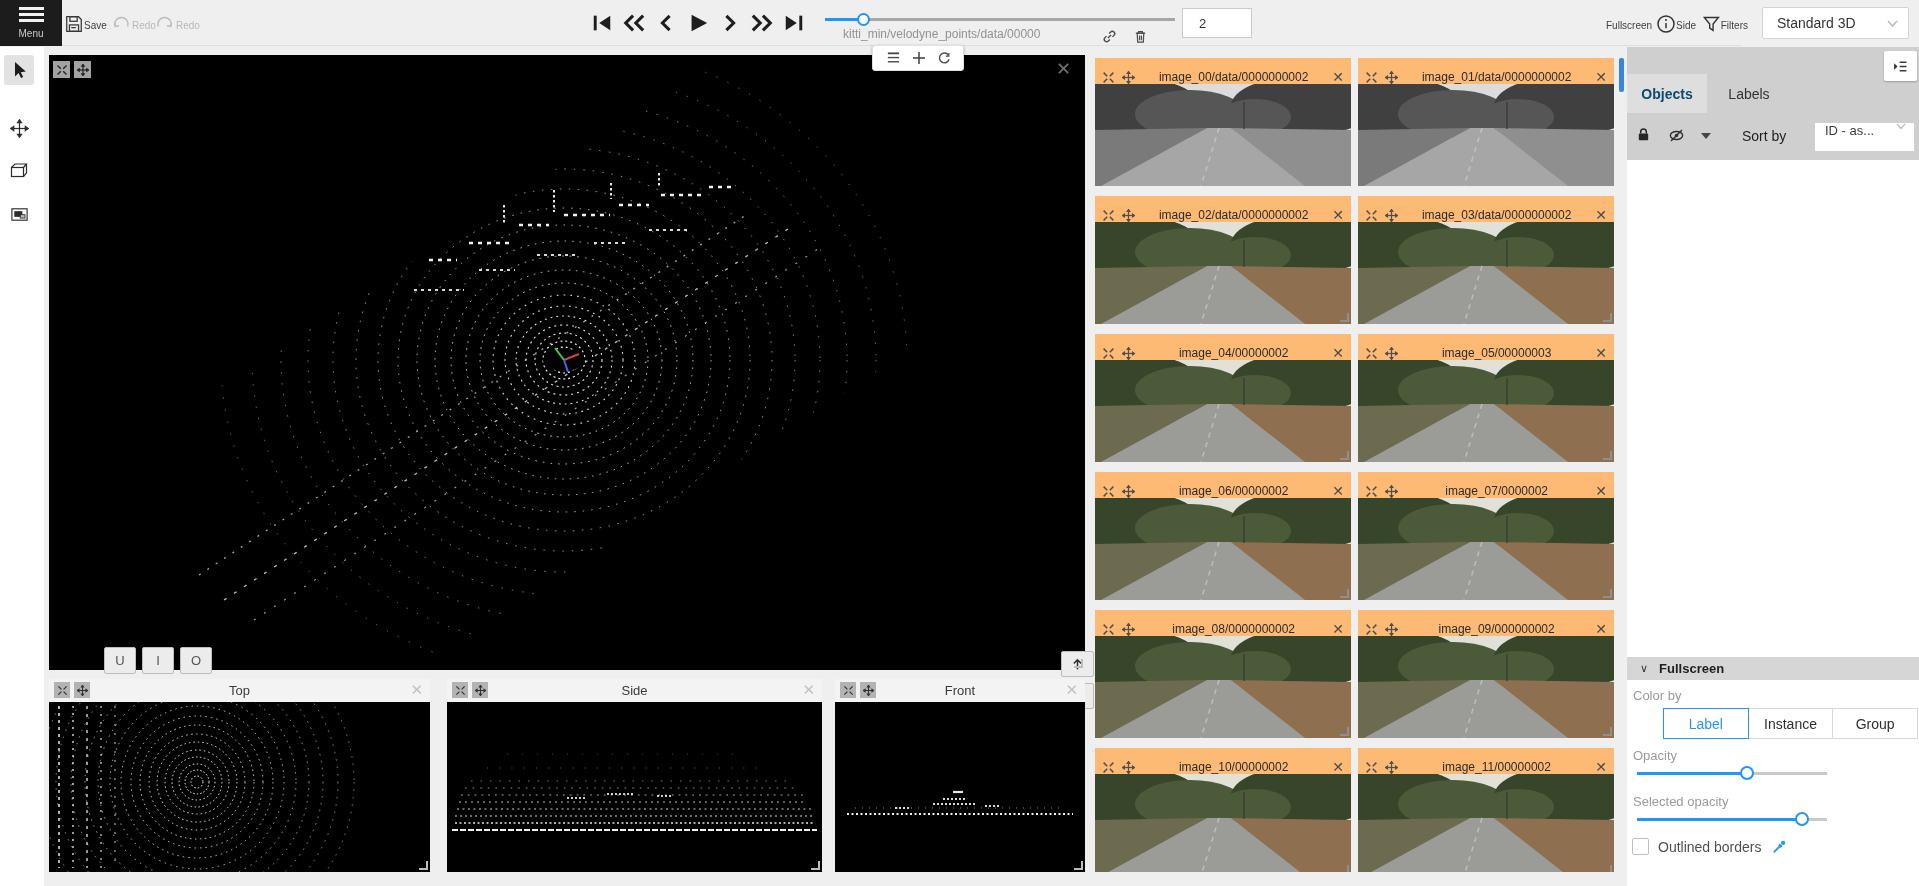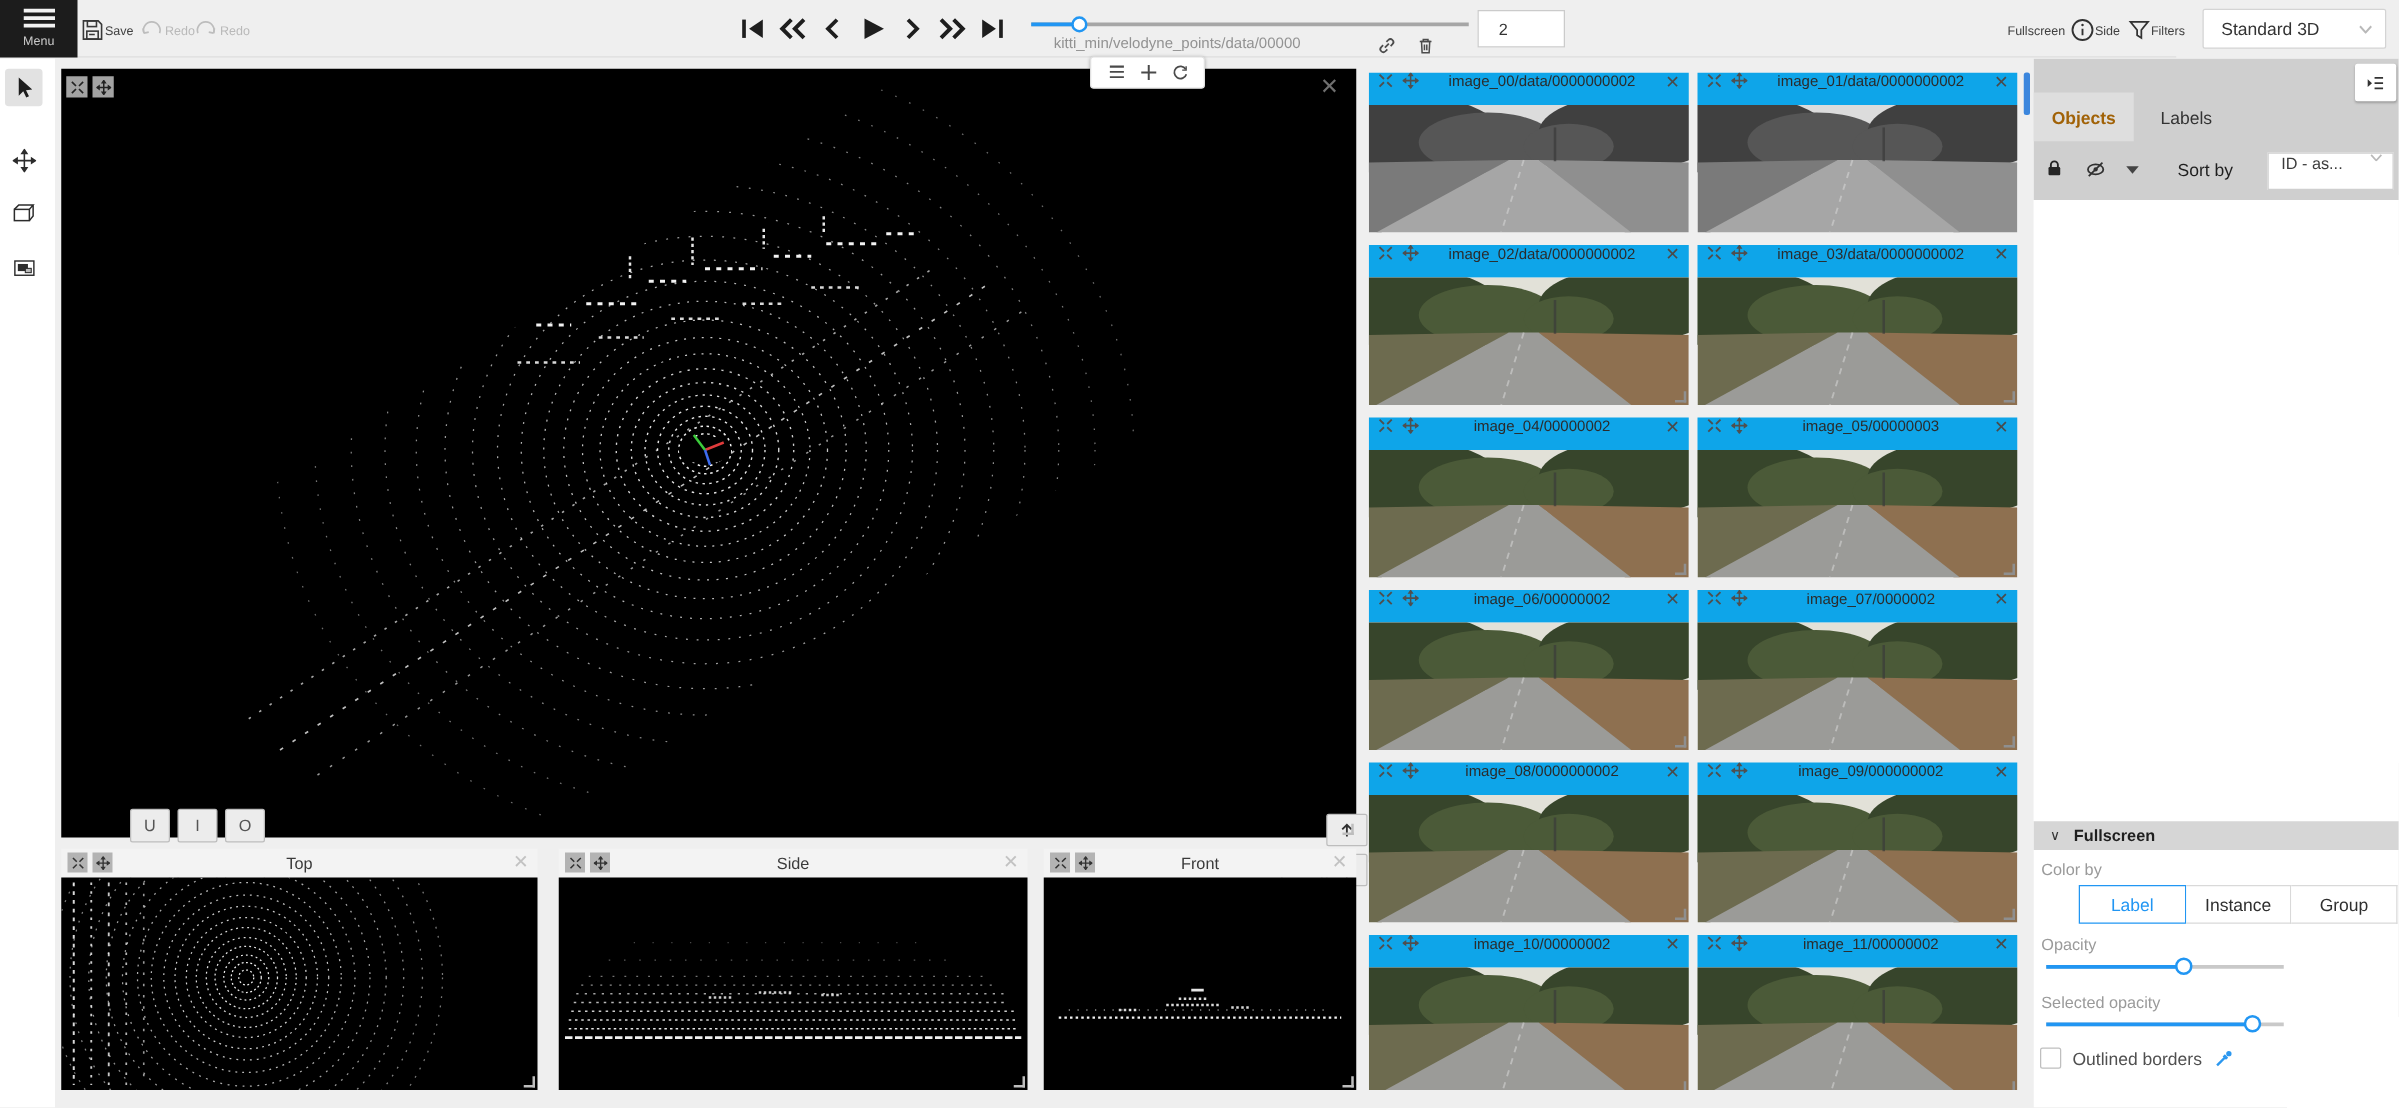--- a/index.html
+++ b/index.html
@@ -54,35 +54,35 @@
   .vp-header { position:absolute; left:0; top:0; right:0; height:23px; background:#f3f3f3; }
   .vp-header .ics { position:absolute; left:5px; top:3px; display:flex; gap:4px; }
   .vp-header .sq-ic { width:16px; height:16px; background:#b3b3b3; }
   .vp-title { position:absolute; left:0; right:0; top:4px; text-align:center; font-size:13px; color:#3a3a3a; }
   .vp-header .xmark { position:absolute; right:7px; top:3px; color:#c2c2c2; }
   .vp-body { position:absolute; left:0; top:23px; right:0; bottom:0; background:#000; overflow:hidden; }
 
   
   .image-grid { left:1095px; top:58px; width:519px; height:814px; display:grid; grid-template-columns:256px 256px; gap:10px 7px; grid-auto-rows:128px; overflow:hidden; }
   .tile { position:relative; width:256px; height:128px; }
-  .tile-header { height:26px; background:#0ea5e9; display:flex; align-items:flex-start; padding:0 7px; gap:7px; }
+  .tile-header { height:26px; background:#fdba74; display:flex; align-items:flex-end; padding:0 7px; gap:7px; }
   .tile-title { flex:1; text-align:center; font-size:12px; color:#2b2b2b; white-space:nowrap; overflow:hidden; }
   .tile-header .xmark { color:#4a4a4a; font-size:14px; }
   .thumb { width:256px; height:102px; display:block; }
   .tile.gray  { --sky:#dcdcdc; --tree:#565656; --tree2:#404040; --road:#a6a6a6; --field:#8f8f8f; --edge:#7a7a7a; }
   .tile.color { --sky:#e2e1d8; --tree:#4b5a38; --tree2:#37452b; --road:#9b9b98; --field:#8e7050; --edge:#6d6b4f; }
   .tile .grip { border-color:#8f8f8f; }
   .grid-scrollthumb { left:1619px; top:58px; width:5px; height:34px; background:#3b86dd; border-radius:2px; cursor:pointer; }
 
   
   .sidebar { left:1627px; top:47px; width:292px; height:839px; background:#fff; }
   .sb-head { position:absolute; left:0; top:0; width:292px; height:113px; background:#cfcfcf; }
   .collapse-btn { position:absolute; left:257px; top:4px; width:33px; height:30px; background:#fff; border-radius:2px; box-shadow:0 1px 2px rgba(0,0,0,.25); display:flex; align-items:center; justify-content:center; cursor:pointer; }
   .tab { position:absolute; top:27px; height:39px; display:flex; align-items:center; justify-content:center; font-size:14px; cursor:pointer; }
-  .tab.active { left:0; width:80px; background:#dedede; font-weight:bold; color:#a16207; }
+  .tab.active { left:0; width:80px; background:#dedede; font-weight:bold; color:#0c4a6e; }
   .tab.inactive { left:93px; width:58px; color:#333; }
   .sb-controls { position:absolute; left:0; top:66px; width:292px; height:47px; }
   .sb-ic { position:absolute; top:14px; cursor:pointer; }
   .caret { position:absolute; top:20px; width:0; height:0; border-left:5px solid transparent; border-right:5px solid transparent; border-top:6px solid #444; cursor:pointer; }
   .sortby-lbl { position:absolute; left:115px; top:15px; font-size:14px; color:#1f1f1f; }
   .sort-select { position:absolute; left:187px; top:9px; width:101px; height:30px; background:#fff; border:1px solid #cfcfcf; display:flex; align-items:flex-start; padding:0 8px 0 10px; cursor:pointer; }
   .sort-select .val { flex:1; font-size:13px; color:#3c3c3c; }
 
   .appearance-hd { position:absolute; left:0; top:610px; width:292px; height:23px; background:#d6d6d6; display:flex; align-items:center; gap:11px; padding-left:13px; cursor:pointer; }
   .appearance-hd .chev { font-size:11px; color:#333; }

